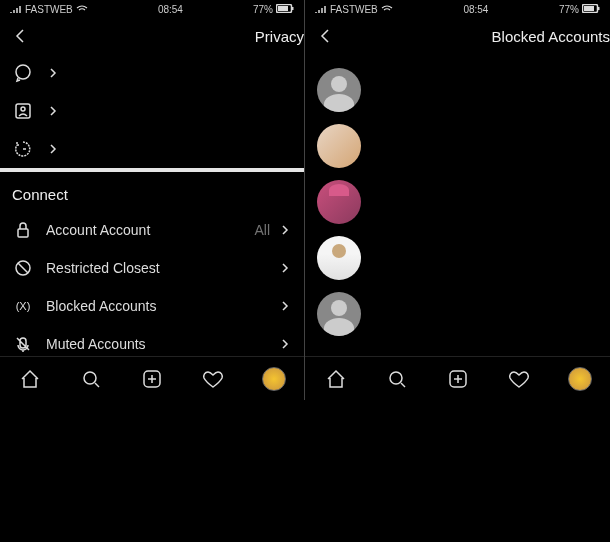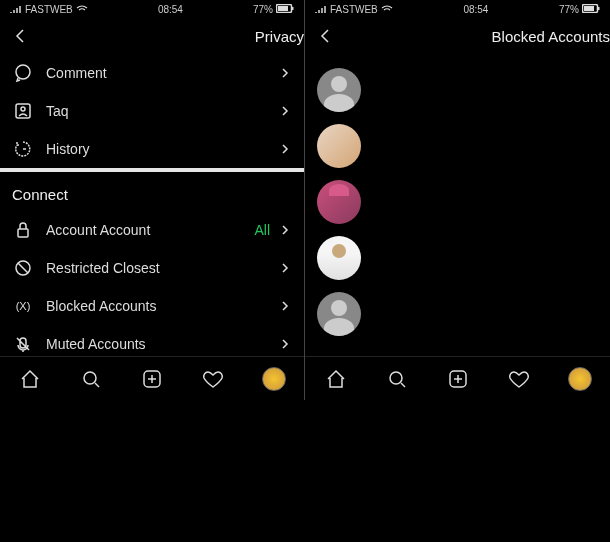--- a/index.html
+++ b/index.html
@@ -71,21 +71,21 @@
       margin-right: 12px;
       flex-shrink: 0;
     }
     .menu-label {
       flex: 1;
       font-size: 14px;
       color: #ddd;
     }
     .menu-value {
       font-size: 14px;
-      color: #22c55e;
+      color: #737373;
       margin-right: 8px;
     }
     .chevron {
       width: 14px;
       display: flex;
       align-items: center;
       justify-content: center;
     }
     .section-header {
       padding: 14px 12px 8px;
@@ -224,52 +224,49 @@
   </div>
 
   <div class="content">
     <div class="menu-item">
       <span class="menu-icon">
         <svg width="20" height="20" viewBox="0 0 20 20">
             <circle cx="10" cy="9" r="7"></circle>
             <path d="M5 15l-1 3 3-1"></path>
           </svg>
       </span>
-      <span class="menu-label">Comment</span>
       <span class="chevron">
           <svg width="8" height="12" viewBox="0 0 8 12">
             <path d="M2 2l4 4-4 4"></path>
           </svg>
         </span>
     </div>
 
     <div class="menu-item">
       <span class="menu-icon">
         <svg width="20" height="20" viewBox="0 0 20 20">
             <rect x="3" y="3" width="14" height="14" rx="2"></rect>
             <circle cx="10" cy="8" r="2"></circle>
             <path d="M6 15q4-4 8 0"></path>
           </svg>
       </span>
-      <span class="menu-label">Taq</span>
       <span class="chevron">
           <svg width="8" height="12" viewBox="0 0 8 12">
             <path d="M2 2l4 4-4 4"></path>
           </svg>
         </span>
     </div>
 
     <div class="menu-item">
       <span class="menu-icon">
         <svg width="20" height="20" viewBox="0 0 20 20">
             <path d="M10 3a7 7 0 1 1-6 3M4 3v3h3" stroke-dasharray="2 1"></path>
             <path d="M10 10h3"></path>
           </svg>
       </span>
-      <span class="menu-label">History</span>
       <span class="chevron">
           <svg width="8" height="12" viewBox="0 0 8 12">
             <path d="M2 2l4 4-4 4"></path>
           </svg>
         </span>
     </div>
 
 
     <div class="section-header">Connect</div>
 

